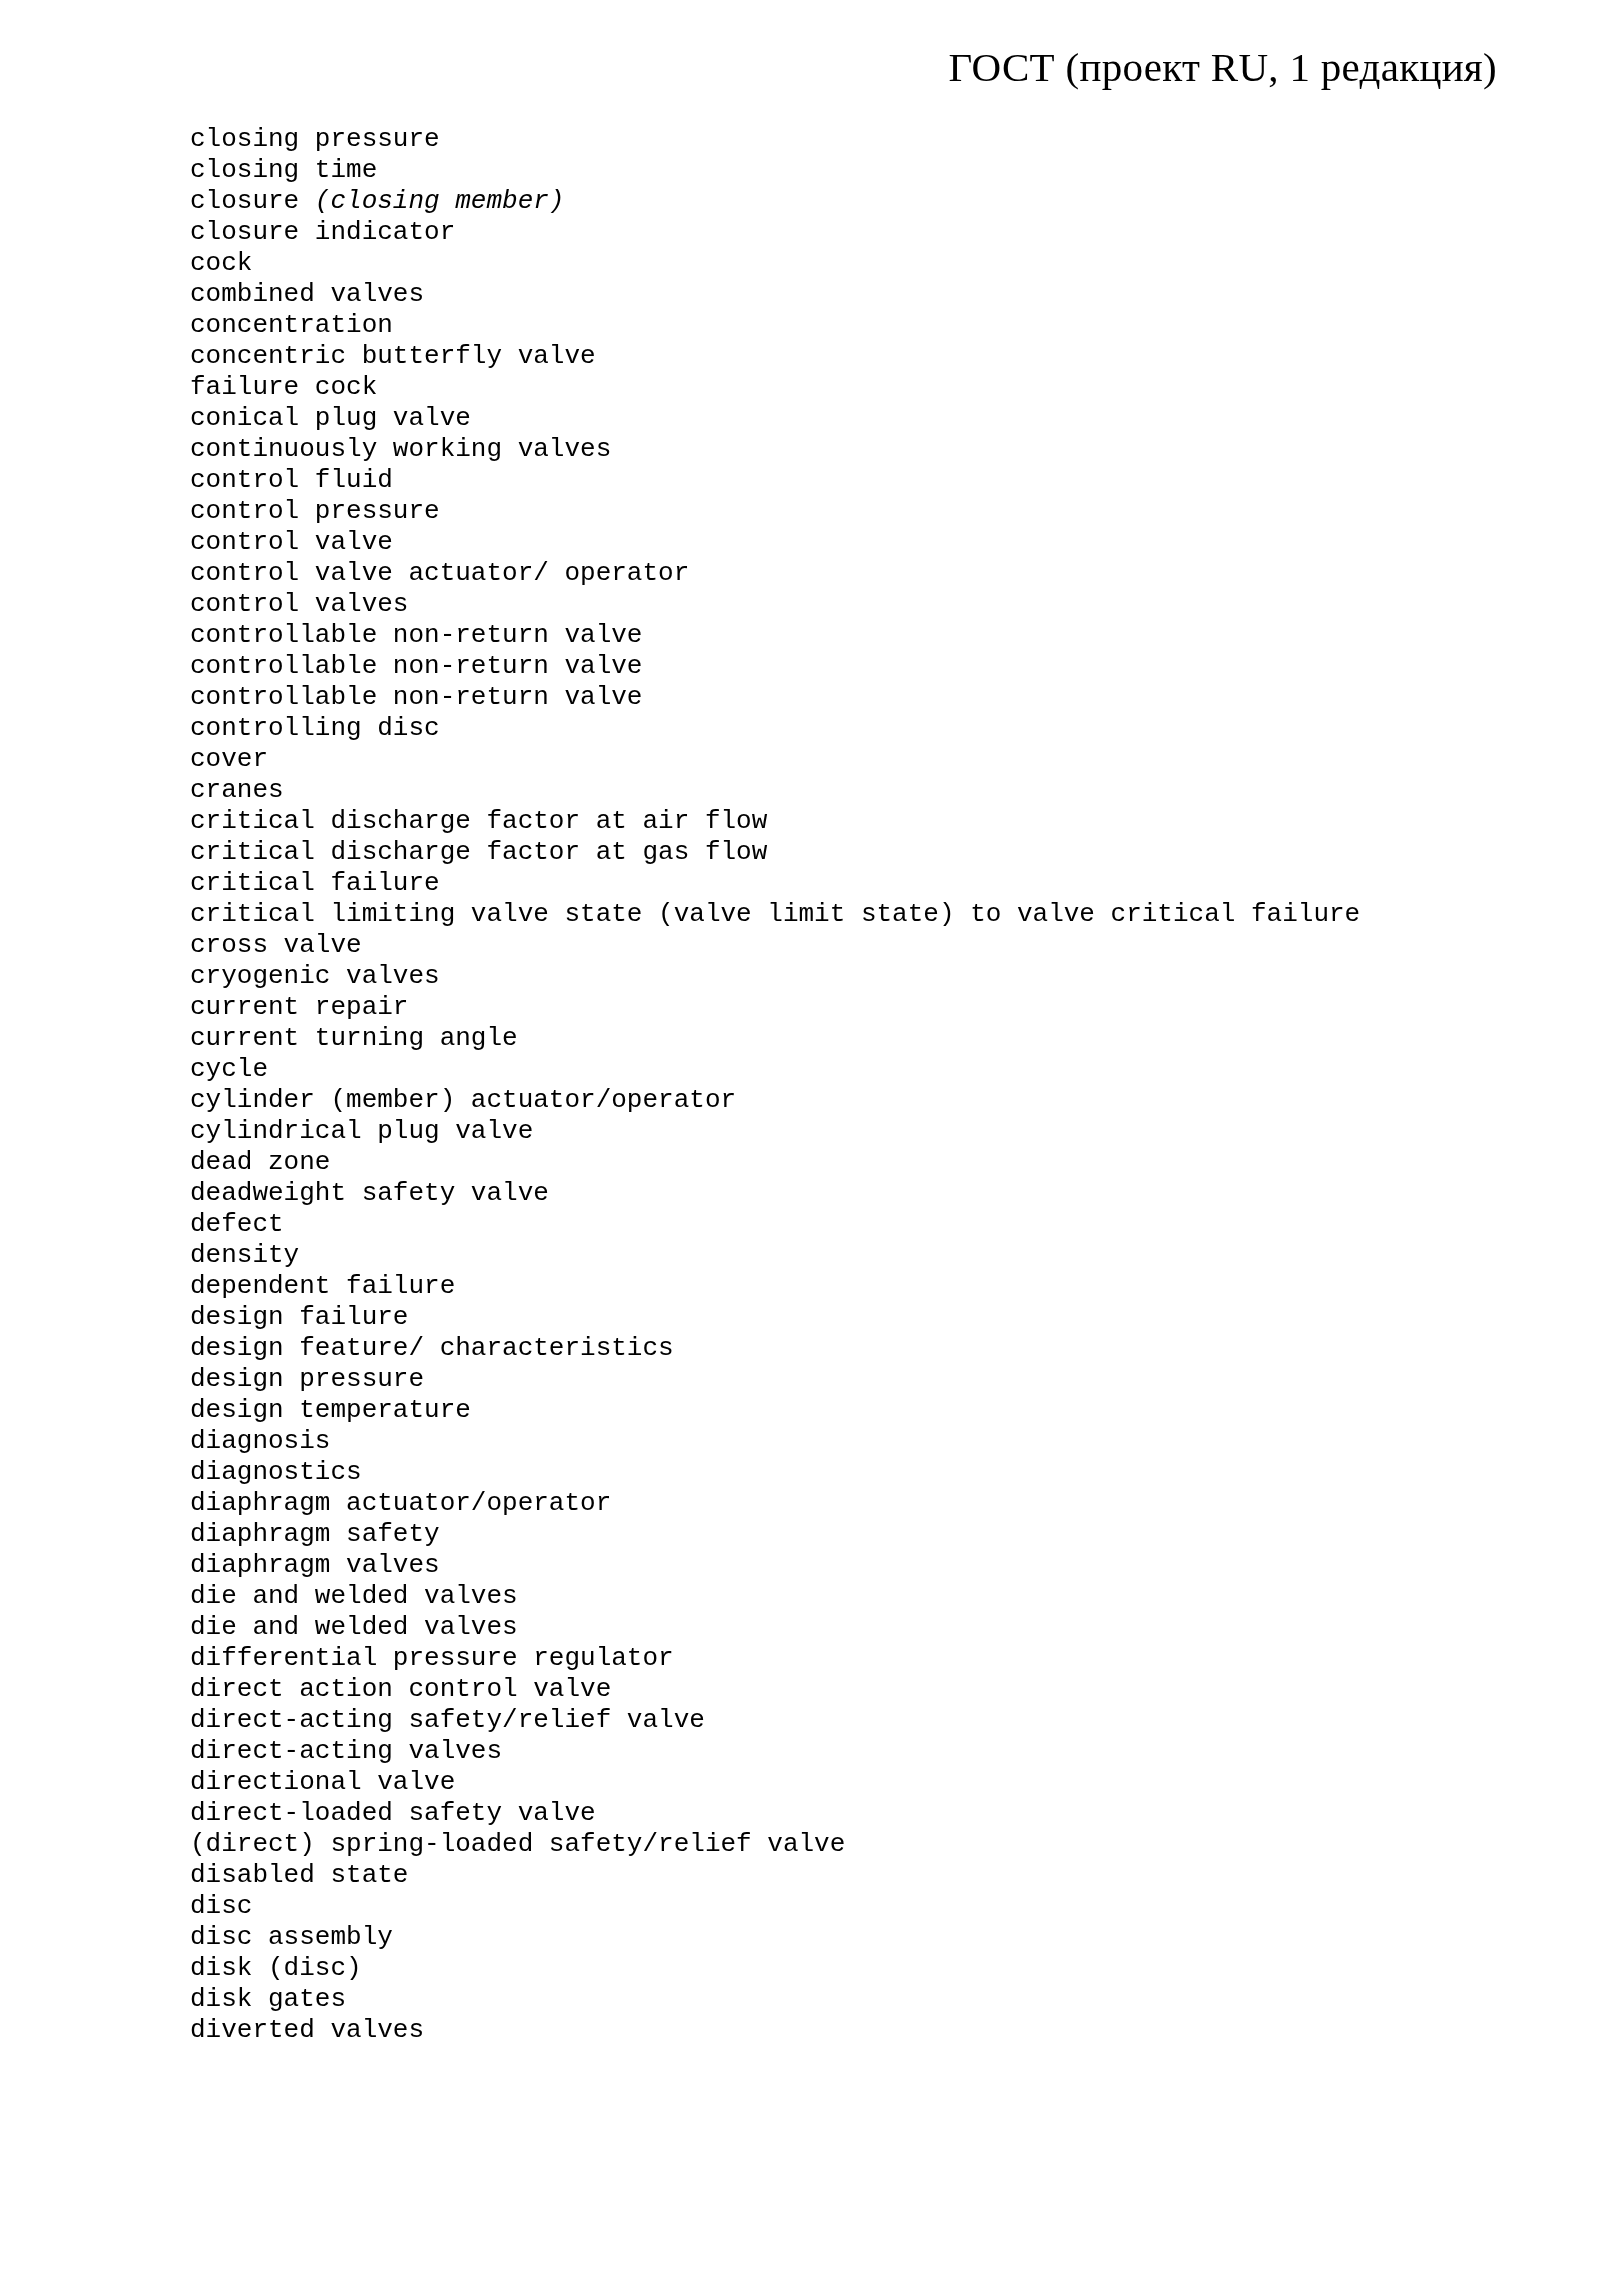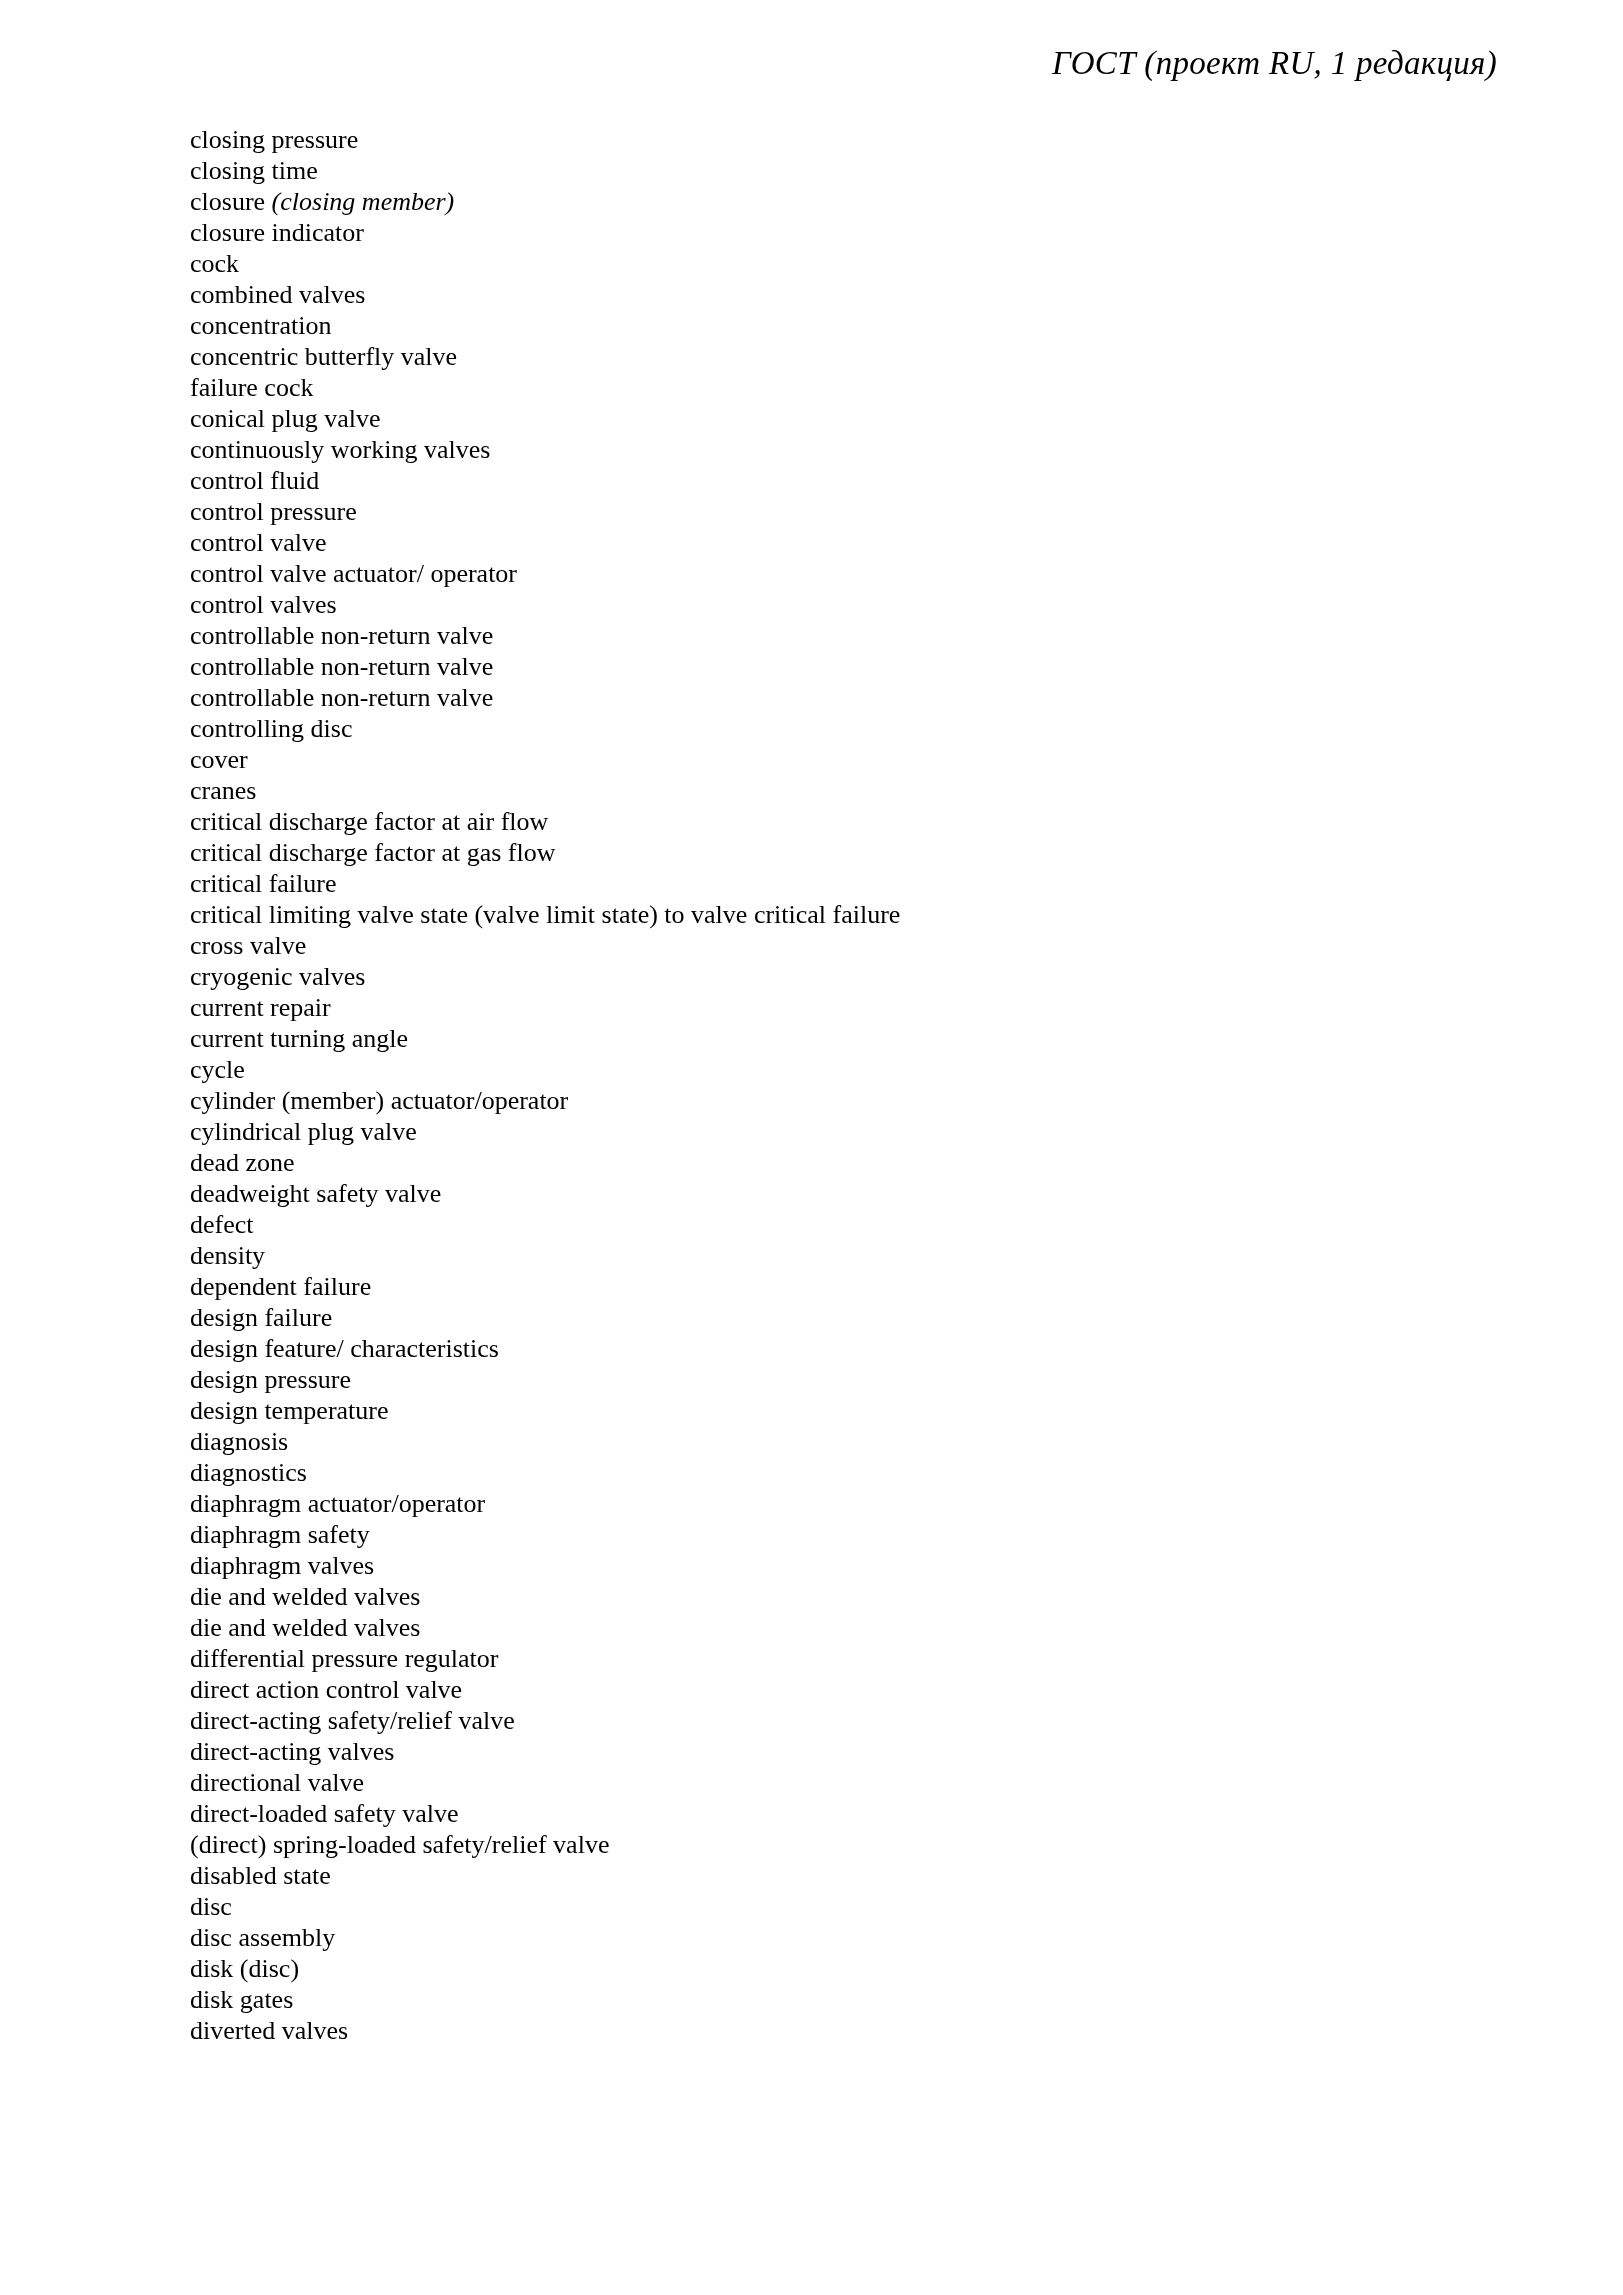--- a/index.html
+++ b/index.html
@@ -14,33 +14,32 @@
     background: #ffffff;
     overflow: hidden;
   }
   .running-header {
     position: absolute;
     top: 47px;
     left: 0;
     right: 126px;
     text-align: right;
     font-family: "Liberation Serif", "DejaVu Serif", serif;
-    font-style: italic;
-    font-size: 33px;
+    font-size: 41px;
     line-height: 1;
     color: #000000;
     white-space: nowrap;
     letter-spacing: 0.3px;
   }
   .glossary {
     position: absolute;
     top: 124px;
     left: 190px;
     width: 1309px;
-    font-family: Liberation Serif, serif;
+    font-family: Liberation Mono, monospace;
     font-size: 26px;
     line-height: 31px;
     color: #000000;
   }
   .glossary-entry {
     white-space: nowrap;
     font-weight: normal;
   }
   .glossary-entry em {
     font-style: italic;

